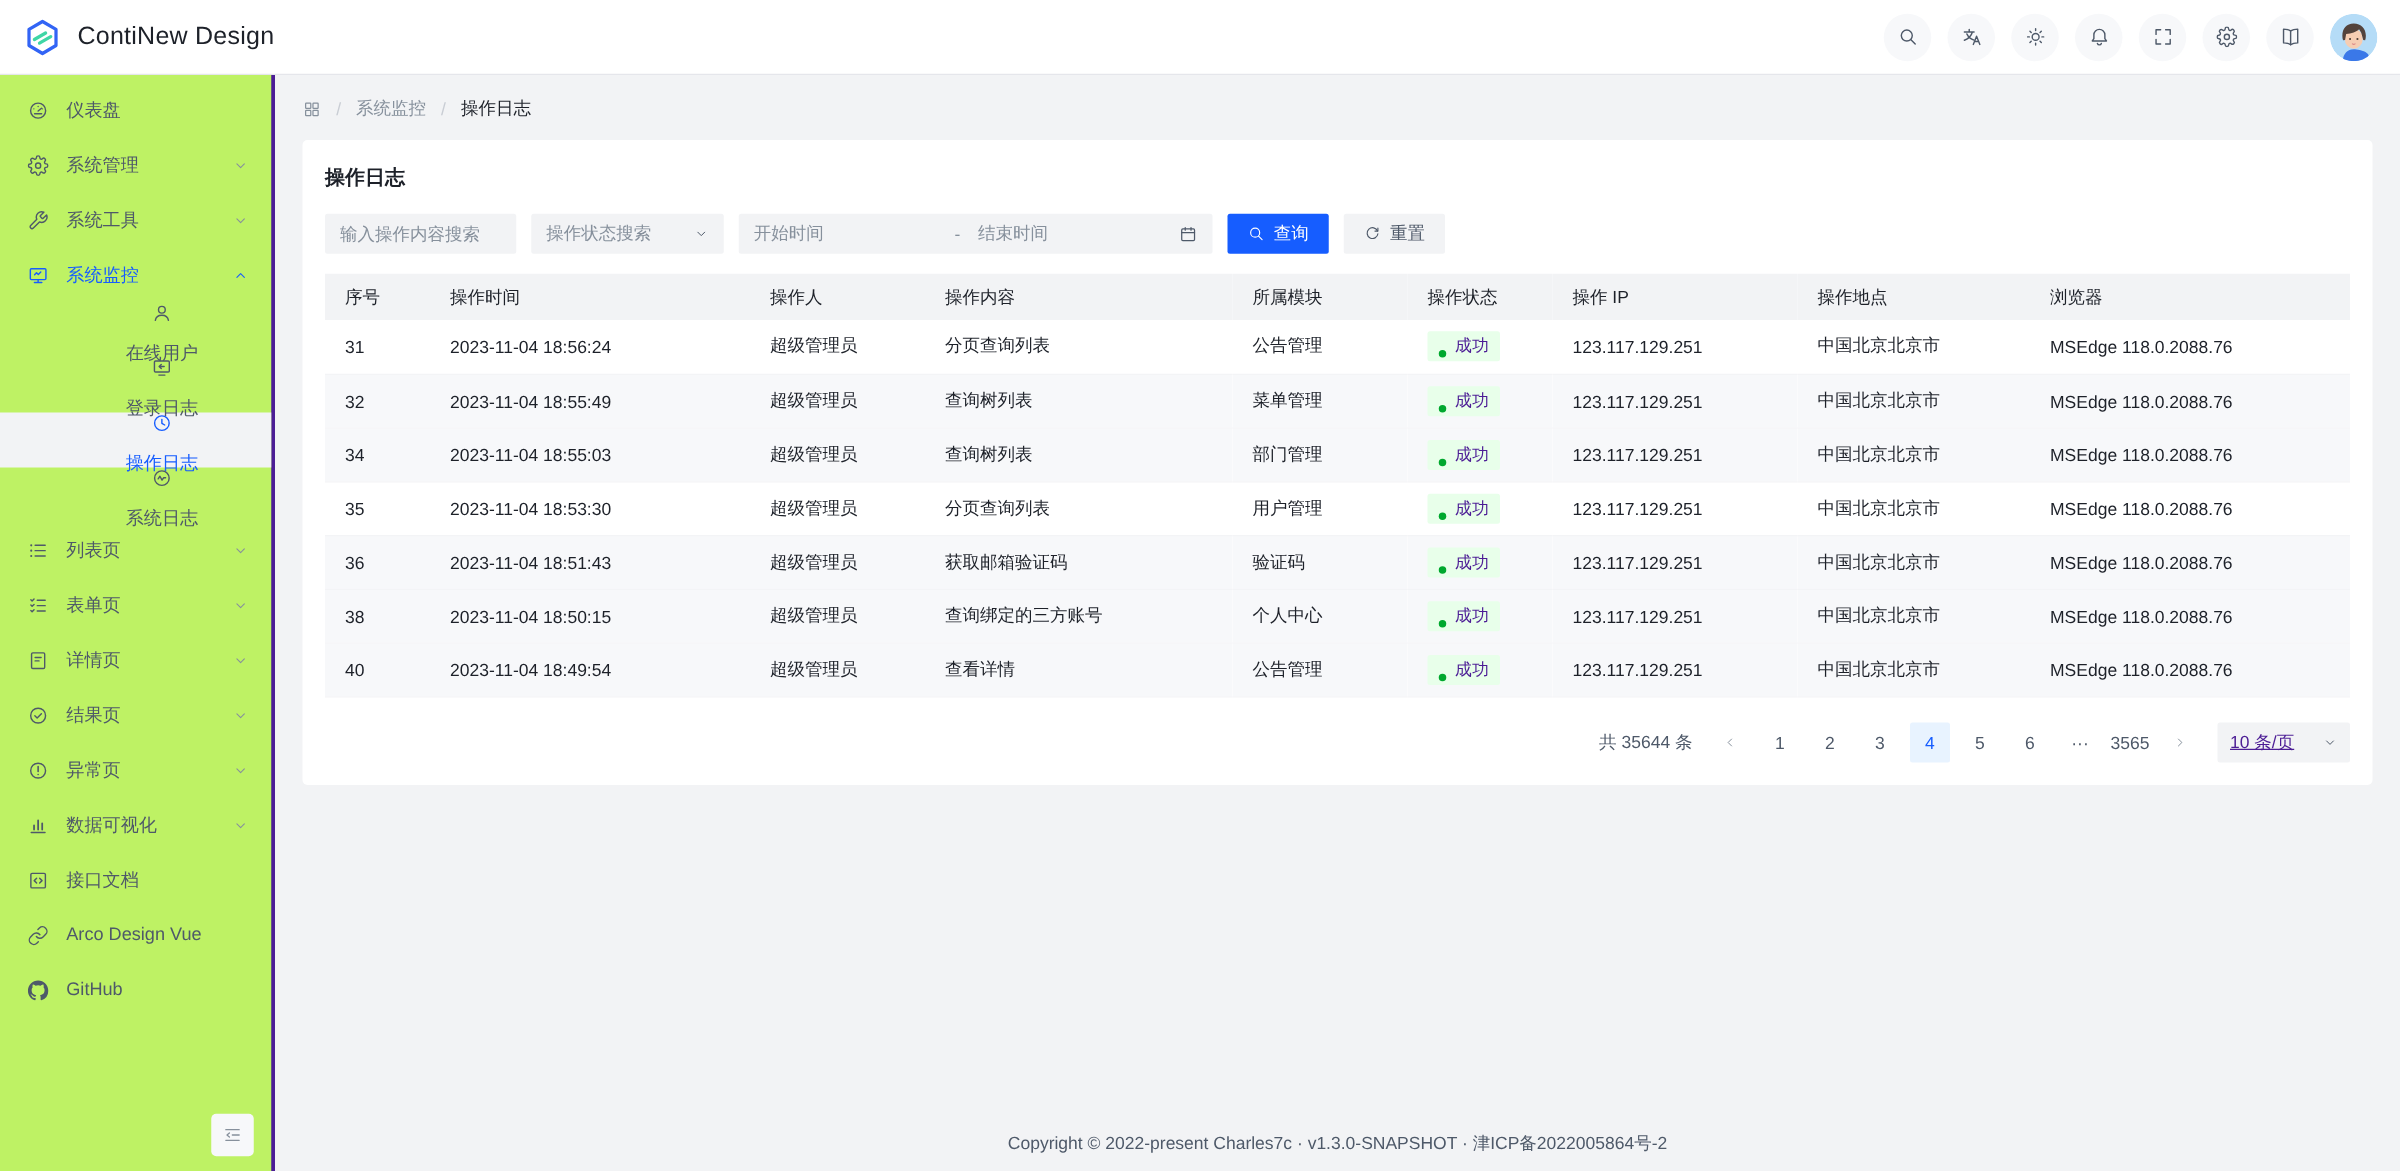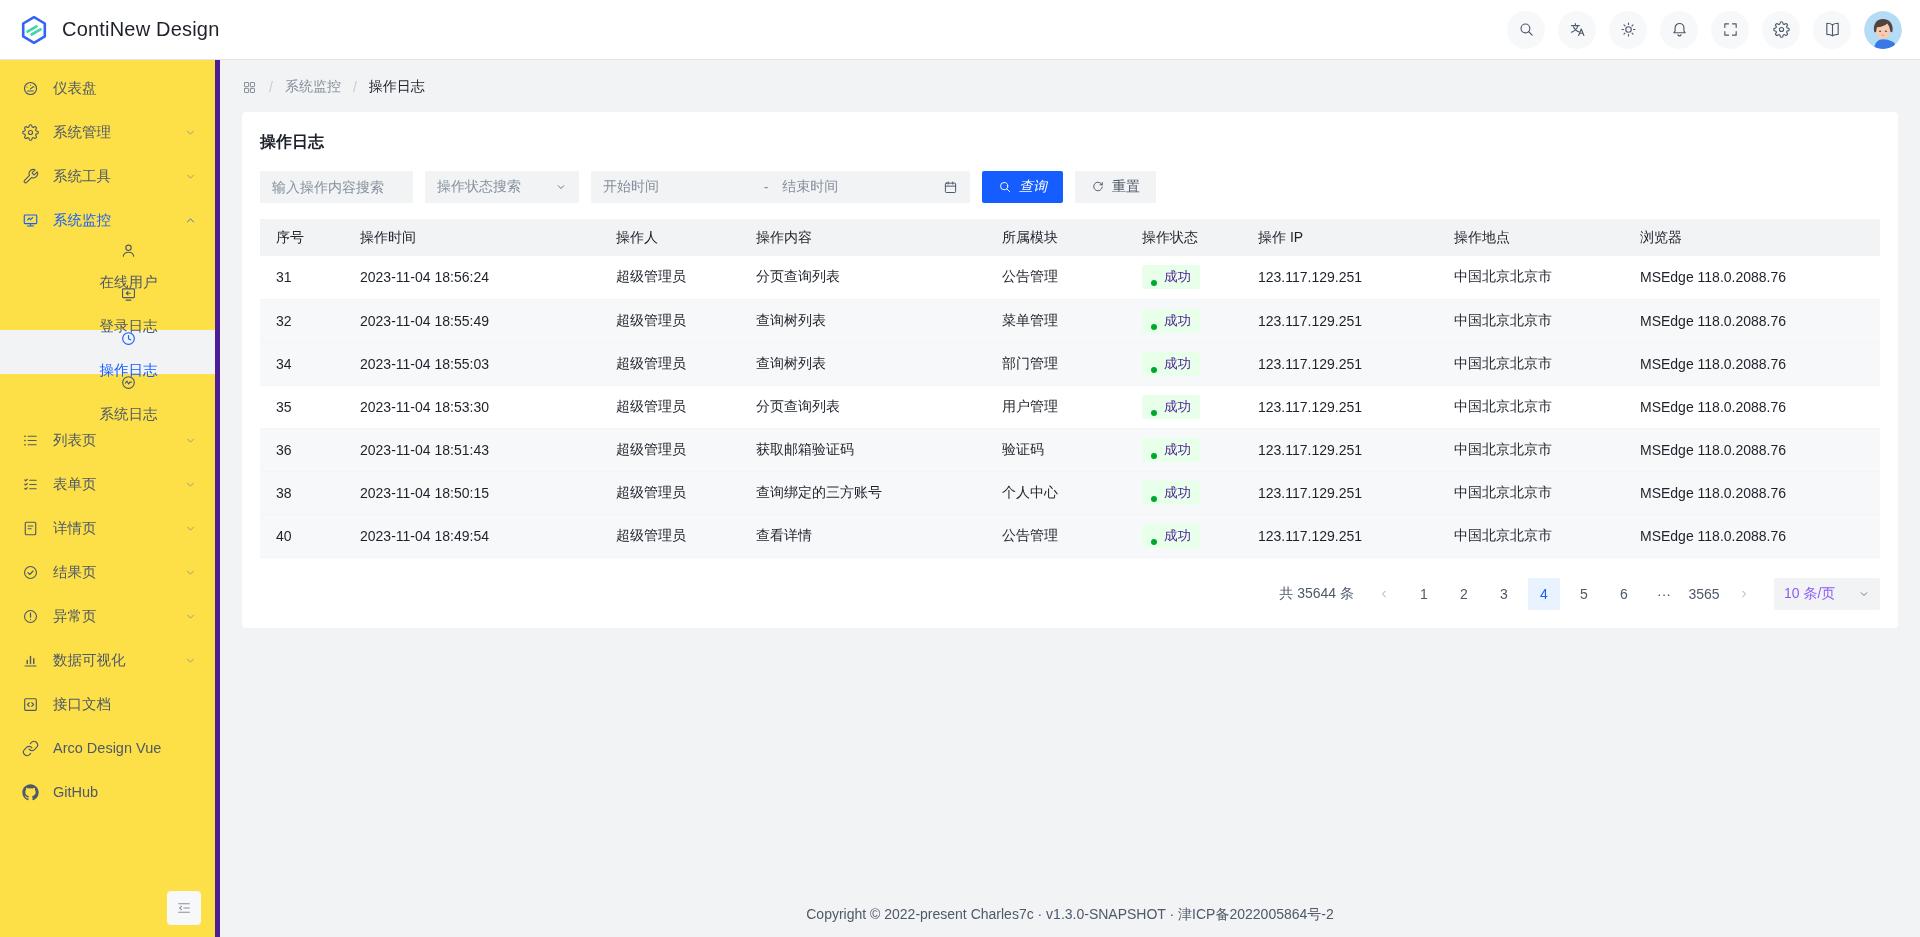--- a/index.html
+++ b/index.html
@@ -22,22 +22,22 @@
   .header-actions { display:flex; align-items:center; gap:13px; }
   .icon-btn {
     width:38px; height:38px; border-radius:50%; background:#f7f8fa; border:none;
     display:flex; align-items:center; justify-content:center; color:#4e5969;
     cursor:pointer; font-size:17px;
   }
   .avatar { width:38px; height:38px; border-radius:50%; overflow:hidden; cursor:pointer; }
 
   
   .sidebar {
-    position:absolute; top:60px; left:0; bottom:0; width:220px; background:#fde047;
-    border-right:5px solid #4c1d95; z-index:10;
+    position:absolute; top:60px; left:0; bottom:0; width:220px; background:#bef264;
+    border-right:3px solid #4c1d95; z-index:10;
   }
   .menu { padding-top:6px; }
   .menu-item {
     height:44px; display:flex; align-items:center; gap:14px; padding:0 18px 0 22px;
     color:#4e5969; font-size:14.5px; cursor:pointer; white-space:nowrap;
   }
   .menu-item .mi-icon { font-size:17px; color:#4e5969; flex:none; }
   .menu-item .mi-chevron { margin-left:auto; font-size:13px; color:#86909c; }
   .menu-item.sub { padding-left:60px;flex-direction:column; }
   .menu-item.active { color:#165dff; }
@@ -79,21 +79,21 @@
   .f-select .chev { font-size:12px; color:#4e5969; }
   .f-range { width:379px; }
   .f-range .rp { flex:1; }
   .f-range .sep { padding:0 14px 0 0; color:#86909c; }
   .f-range .cal { margin-left:auto; font-size:15px; color:#4e5969; }
   .btn {
     height:32px; border:none; border-radius:2px; padding:0 16px; font-size:14px;
     display:flex; align-items:center; gap:7px; cursor:pointer;
   }
   .btn .b-ic { font-size:14px; }
-  .btn-primary { background:#165dff; color:#fff;font-style:italic; }
+  .btn-primary { background:#165dff; color:#fff; }
   .btn-secondary { background:#f2f3f5; color:#4e5969; }
 
   
   table { width:100%; border-collapse:collapse; table-layout:fixed; margin-top:16px; }
   thead th {
     background:#f2f3f5; height:37px; text-align:left; padding:0 16px;
     font-weight:500; font-size:14px; color:#1d2129;
   }
   tbody td {
     height:43px; padding:0 16px; font-size:14px; color:#1d2129;
@@ -115,21 +115,21 @@
   .page-nav, .page-item {
     min-width:32px; height:32px; border:none; background:transparent; color:#4e5969;
     font-size:14px; display:flex; align-items:center; justify-content:center;
     border-radius:2px; cursor:pointer;
   }
   .page-nav { font-size:12px; color:#86909c; }
   .page-item.active { background:#e8f3ff; color:#165dff; }
   .page-size {
     height:32px; width:106px; background:#f2f3f5; border-radius:2px; margin-left:6px;
     display:flex; align-items:center; justify-content:space-between; padding:0 10px;
-    color:#8b5cf6; cursor:pointer;
+    color:#4c1d95; cursor:pointer;text-decoration:underline;
   }
   .page-size .chev { font-size:12px; color:#4e5969; }
 
   .footer { margin-top:auto; text-align:center; padding:14px 0 13px; color:#4e5969; font-size:14px; }
 </style>
 </head>
 <body>
 
 <header class="app-header">
   <div class="logo">

